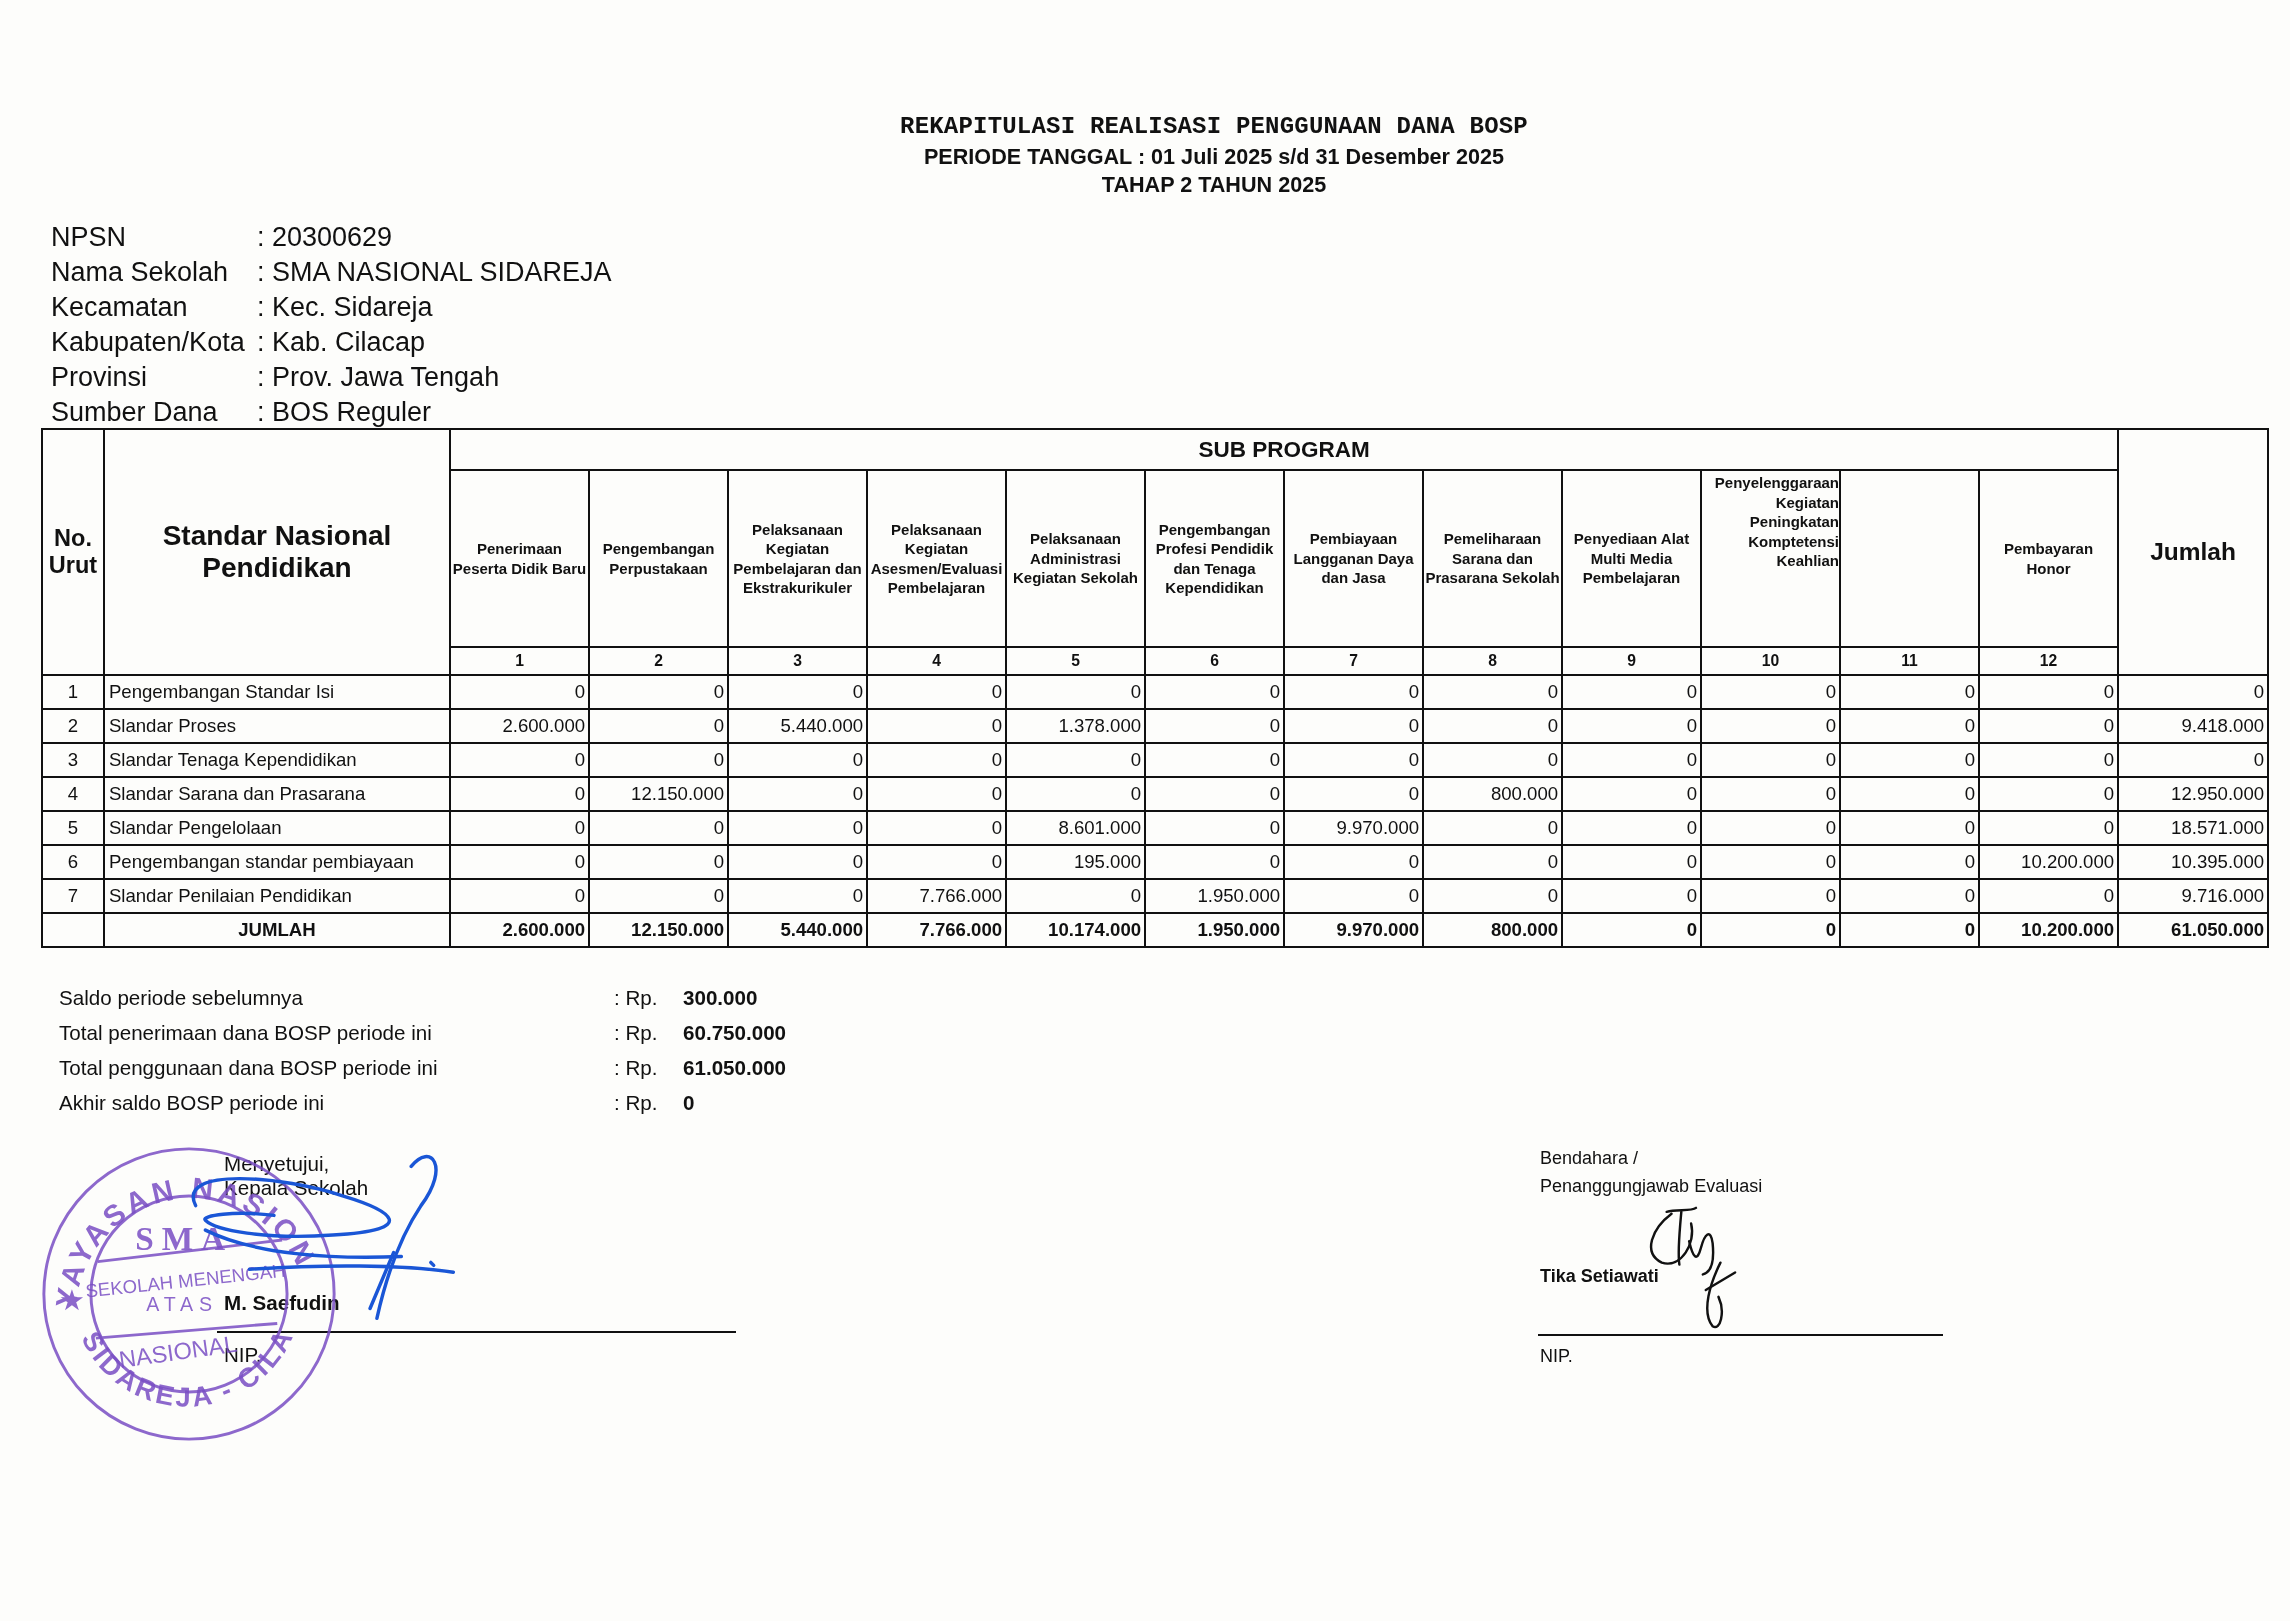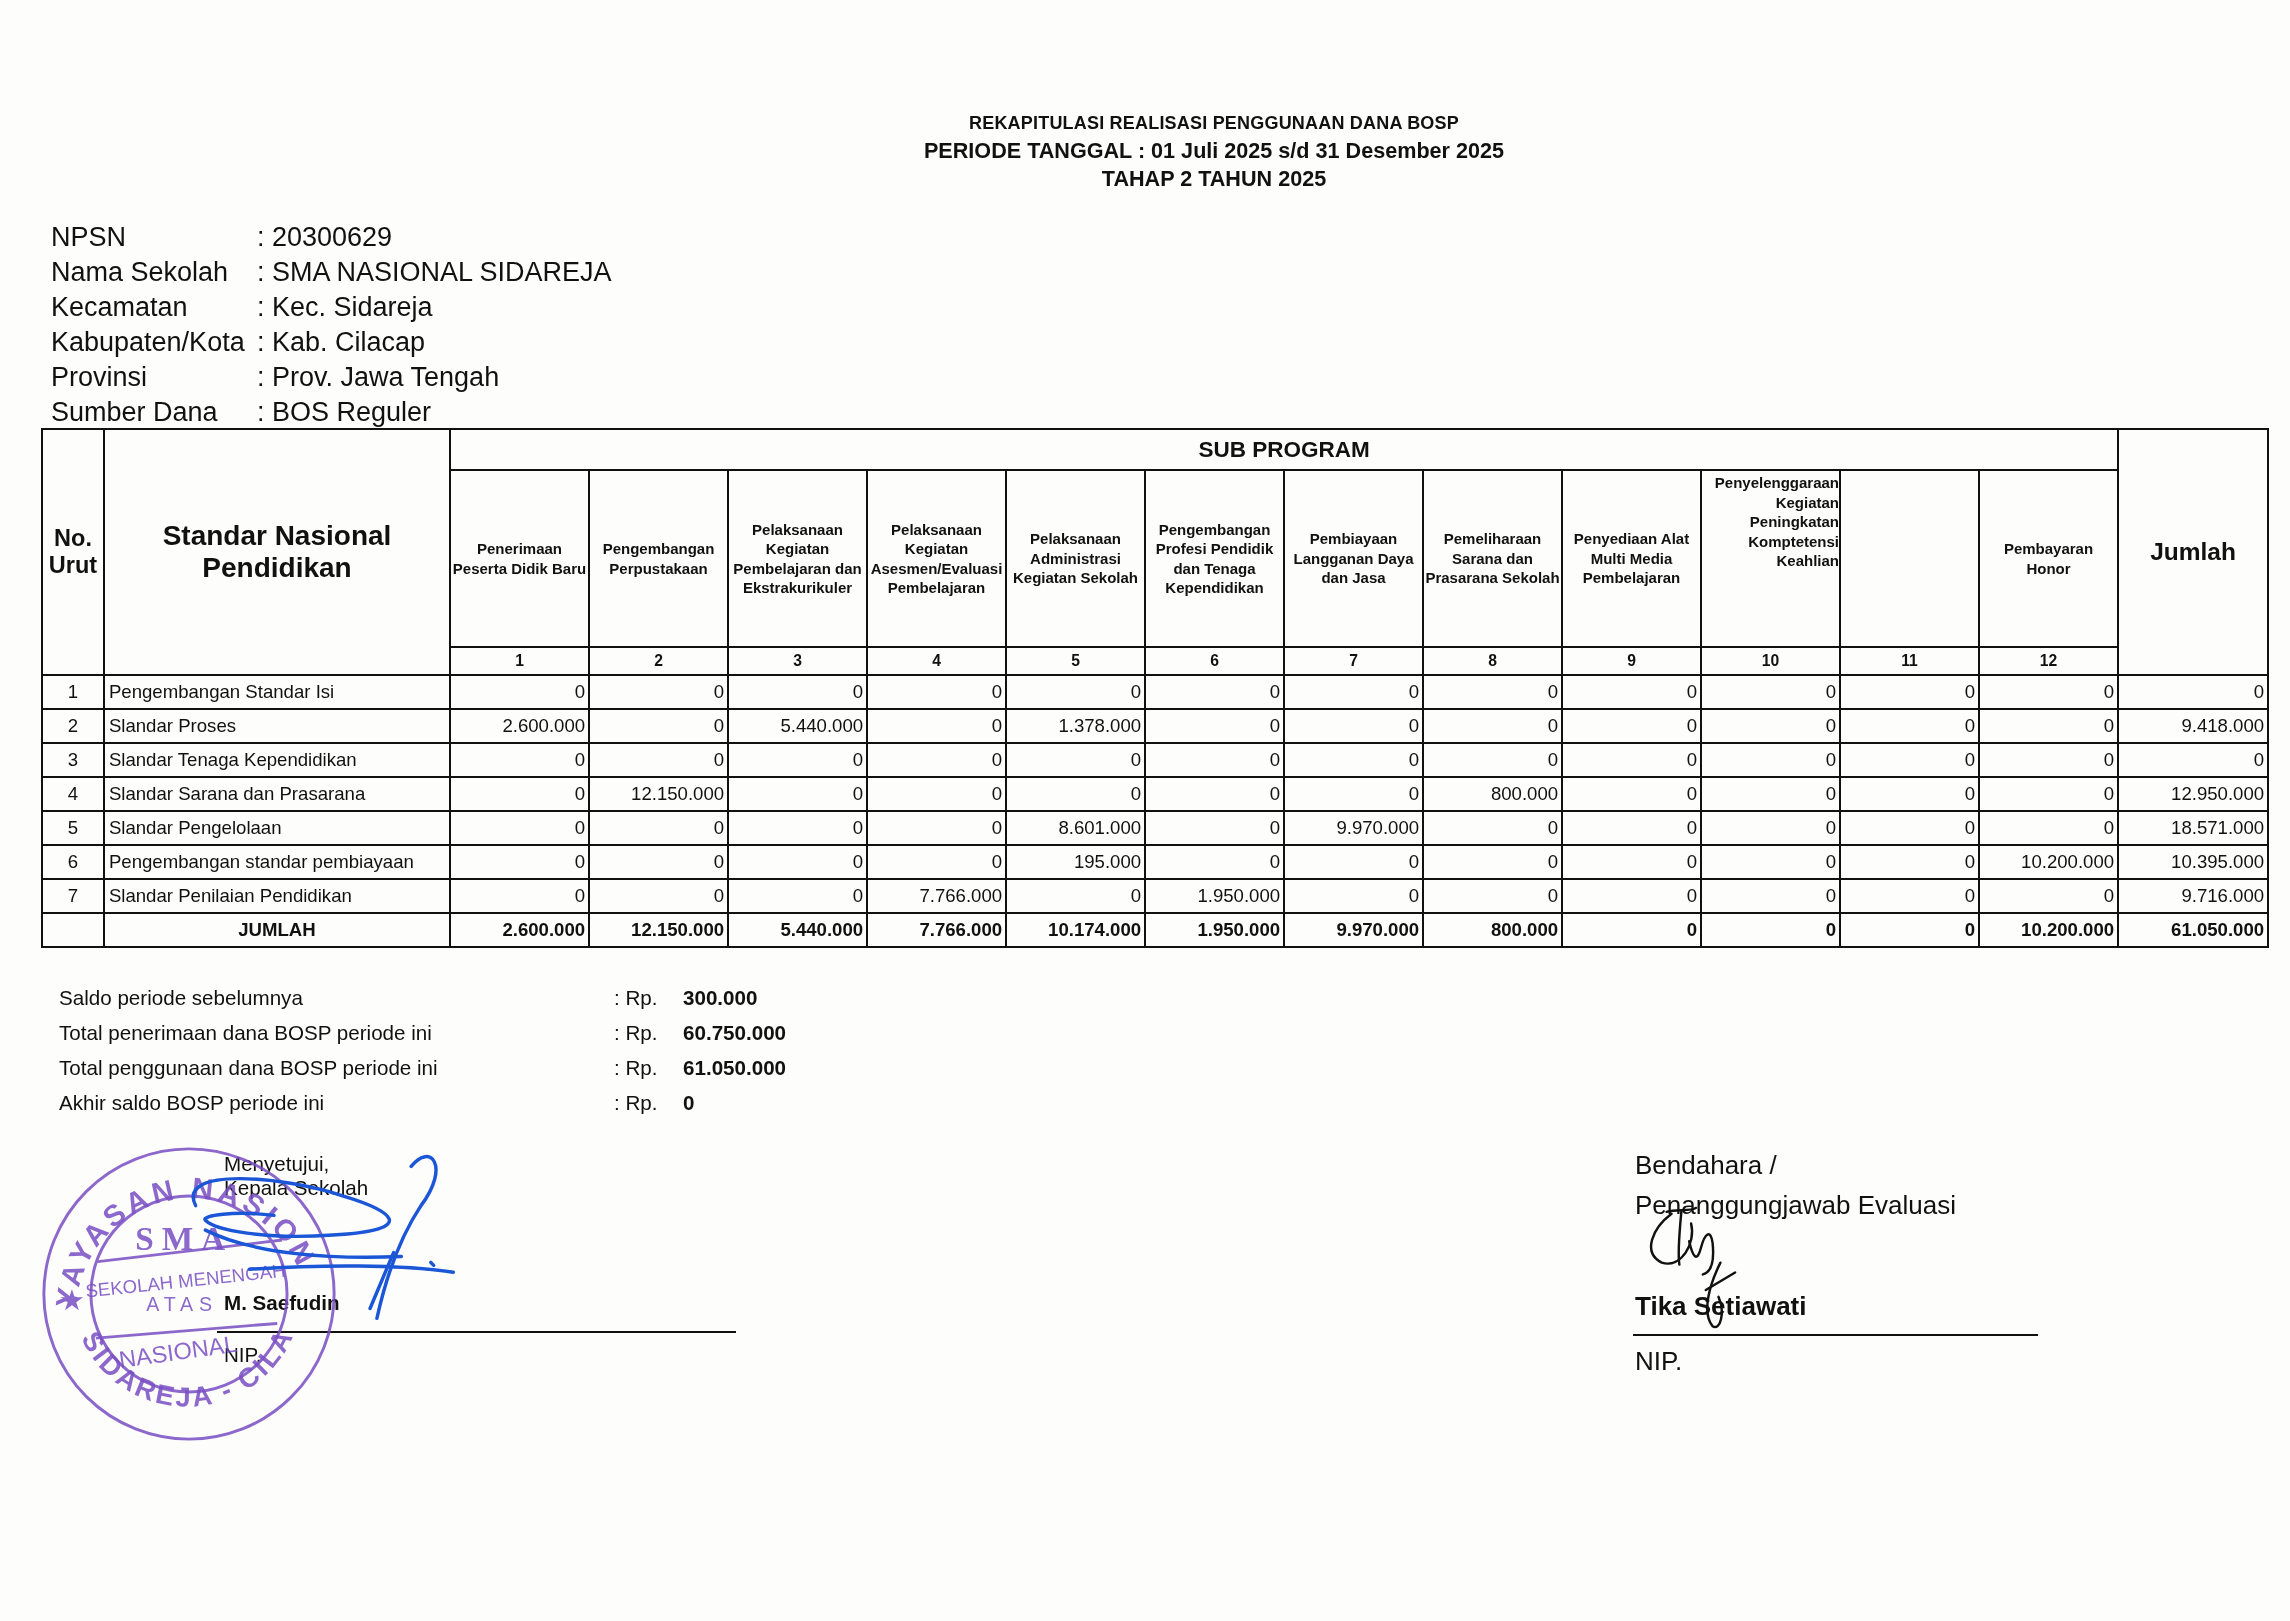--- a/index.html
+++ b/index.html
@@ -1,21 +1,21 @@
 <!DOCTYPE html>
 <html><head>
 <meta charset="utf-8">
 <style>
   html, body { margin: 0; padding: 0; }
   body {
     width: 2291px; height: 1621px; background: #fdfdfb; position: relative; overflow: hidden;
     font-family: "Liberation Sans", "DejaVu Sans", sans-serif; color: #111;
   }
   .titles { position: absolute; left: 0; top: 113px; width: 2291px; text-align: center; font-weight: bold; }
-  .titles .t1 { font-size: 18px; margin-left: 137px; letter-spacing: 0.2px; }
+  .titles .t1 { font-size: 24px; margin-left: 137px; letter-spacing: 0.2px; font-family: Liberation Mono, monospace; }
   .titles .t2 { font-size: 21.6px; margin-left: 137px; margin-top: 3.9px; }
   .titles .t3 { font-size: 21.6px; margin-left: 137px; margin-top: 2px; }
 
   .info { position: absolute; left: 51px; top: 222px; font-size: 27px; }
   .info .row { height: 35px; display: flex; }
   .info .lbl { width: 206px; }
   .info .val { }
 
   table.main {
     position: absolute; left: 41px; top: 428px; border-collapse: collapse; table-layout: fixed;
@@ -41,21 +41,21 @@
   .summary .row { height: 35px; display: flex; }
   .summary .lbl { width: 555px; }
   .summary .colon { width: 69px; font-weight: normal; }
   .summary .amt { font-weight: bold; }
 
   .sig-left { position: absolute; left: 224px; top: 1152px; font-size: 20.6px; }
   .sig-left .name { font-weight: bold; margin-top: 91px; }
   .sig-left .line { position: absolute; left: -6.9px; top: 179px; width: 519px; border-top: 2px solid #111; }
   .sig-left .nip { position: absolute; left: 0; top: 191px; }
 
-  .sig-right { position: absolute; left: 1635px; top: 1145px; font-size: 26px; }
+  .sig-right { position: absolute; left: 1540px; top: 1145px; font-size: 18px; }
   .sig-right .role { line-height: 1.55; }
   .sig-right .name { font-weight: bold; margin-top: 65px; }
   .sig-right .line { position: absolute; left: -2px; top: 189px; width: 405px; border-top: 2px solid #111; }
   .sig-right .nip { position: absolute; left: 0; top: 201px; }
 
   .stamp { position: absolute; left: 37px; top: 1142px; width: 304px; height: 304px; pointer-events: none; }
   .signature { position: absolute; pointer-events: none; }
 </style>
 </head>
 <body>

